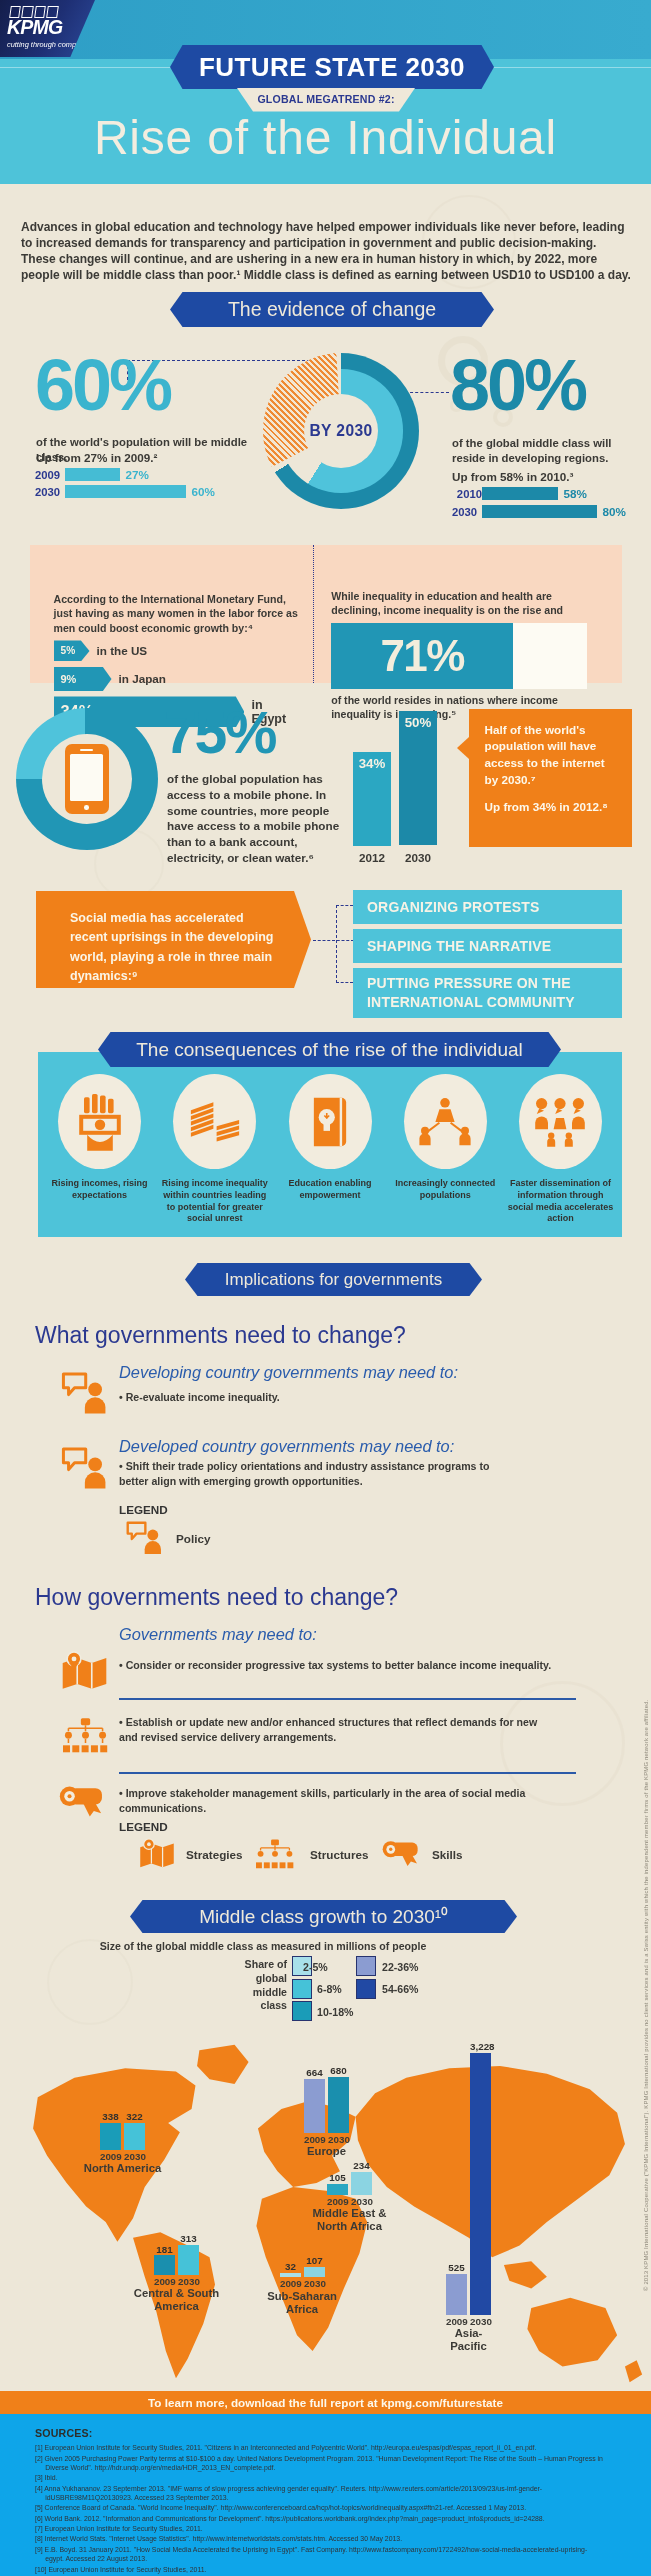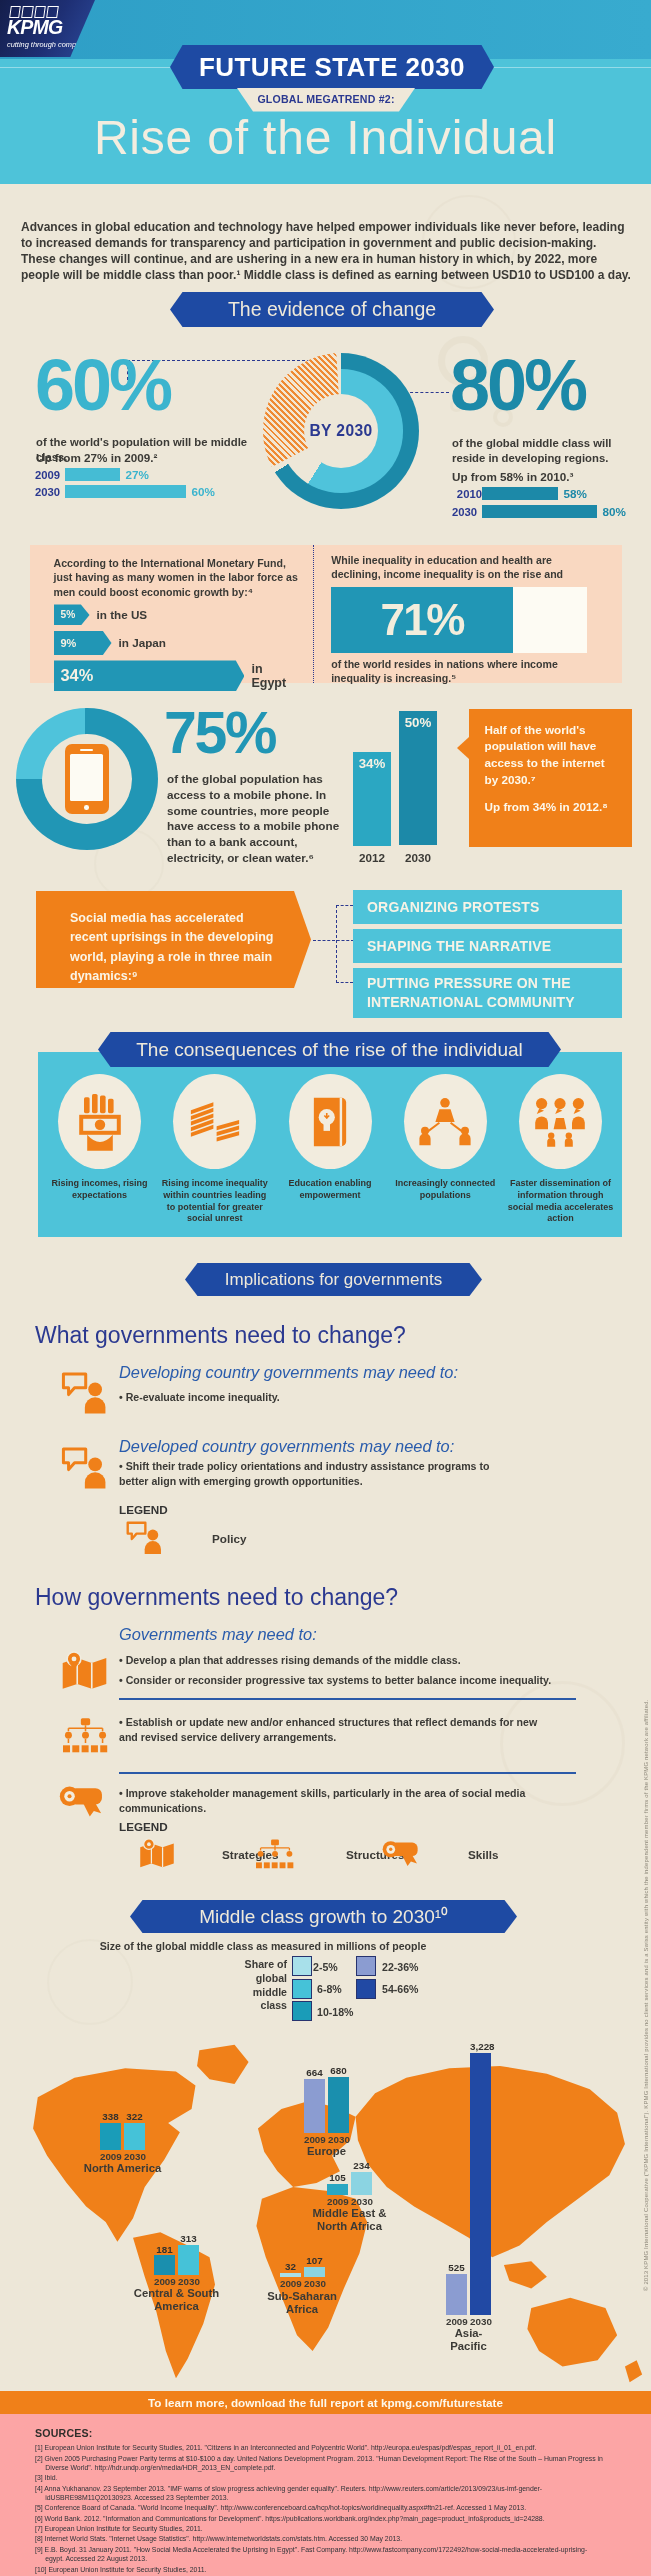--- a/index.html
+++ b/index.html
@@ -46,21 +46,21 @@
   .d-outer{inset:0;background:conic-gradient(from 0deg,#1C89A8 0 238deg,transparent 238deg 360deg);}
   .d-inner{inset:16.4px;border-radius:50%;background:conic-gradient(from 0deg,#4FC3DB 0 212deg,#EDE7D8 212deg 360deg);}
   .d-hatch{inset:0;background:repeating-linear-gradient(45deg,#EF8A33 0 2px,#F3E7D3 2px 4.3px);
            clip-path:polygon(78px 78px,8.6px 114px,-9.4px 78px,2.3px 30px,35px 2.3px,73px -4.7px);}
   .d-hole{inset:41px;border-radius:50%;background:#EDE7D8;display:flex;align-items:center;justify-content:center;
           color:#2B3990;font-weight:bold;font-size:15.6px;letter-spacing:0.4px;}
   
   .pink{left:30px;top:545px;width:592px;height:138px;background:#F9D8C1;display:flex;}
   .pink .lcol{width:48%;padding:11px 14px 0 23.5px;border-right:1.6px dotted #2B3990;}
   .pink .rcol{flex:1;padding:7.8px 15.6px 0 17px;}
-  .ptext{font-size:10.6px;font-weight:bold;line-height:1.35;}
+  .ptext{font-size:10.6px;font-weight:bold;line-height:1.35;margin-top:36px;}
   .arrow-row{display:flex;align-items:center;margin-top:5.5px;}
   .arrow{background:#2196B5;color:#F6F1E3;font-weight:bold;display:flex;align-items:center;padding-left:7px;
          clip-path:polygon(0 0,calc(100% - 8.6px) 0,100% 50%,calc(100% - 8.6px) 100%,0 100%);}
   .arrow-lab{font-weight:bold;font-size:11.7px;margin-left:7px;color:#3B3A36;}
   .ineq-bar{margin-top:5.5px;width:256px;height:66px;background:#FDFBF3;}
   .ineq-fill{width:71%;height:66px;background:#2196B5;color:#F3EDDC;font-weight:bold;font-size:44px;
              display:flex;align-items:center;justify-content:center;letter-spacing:-1.6px;}
   
   .pring{left:15.6px;top:708px;width:142px;height:142px;border-radius:50%;overflow:hidden;
          background:conic-gradient(from 270deg,#4FC3DB 0 88deg,#2196B5 88deg 360deg);}
@@ -87,39 +87,39 @@
   .cons-cap{font-size:9px;font-weight:bold;line-height:1.3;margin-top:9.4px;color:#333330;}
   .cons-banner{left:98px;top:1032px;width:463px;height:35px;font-size:19px;font-weight:300;line-height:35px;}
   
   .impl-banner{left:185px;top:1263px;width:297px;height:33px;font-size:17px;font-weight:300;line-height:33px;}
   .h1blue{font-size:23px;color:#2B3990;font-weight:400;}
   .h2blue{font-size:16.4px;color:#2A5CAC;font-weight:400;font-style:italic;}
   .bullets{margin:0;padding:0;list-style:none;}
   .bullets li{font-size:10.6px;font-weight:600;line-height:1.45;color:#3B3A36;}
   .bullets li:before{content:"• ";}
   .legend-lab{font-weight:bold;font-size:11.7px;color:#333;}
-  .leg-item-lab{font-size:11.7px;font-weight:600;margin-left:36px;}
+  .leg-item-lab{font-size:11.7px;font-weight:600;}
   .divline{height:1.6px;background:#2B5AA8;}
   
   .growth-banner{left:130px;top:1900px;width:387px;height:33px;font-size:19px;font-weight:300;line-height:33px;}
   .growth-sub{left:0;top:1940px;width:526px;text-align:center;font-size:10.6px;font-weight:bold;}
   .sw{width:19.5px;height:19.5px;border:1.6px solid #27336E;}
   .sw-lab{font-size:10.6px;font-weight:bold;}
   .region{position:absolute;text-align:center;}
   .rbars{display:flex;align-items:flex-end;gap:3.1px;justify-content:center;}
   .rcol2{width:21px;}
   .rval{font-size:9.8px;font-weight:bold;color:#33312D;white-space:nowrap;margin-bottom:0.8px;}
   .rbar{width:21px;}
   .ryears{display:flex;gap:3.1px;justify-content:center;font-size:9.8px;font-weight:bold;margin-top:0.8px;}
   .ryears span{width:21px;}
   .rname{font-size:11.3px;font-weight:bold;line-height:1.15;margin-top:0.8px;}
   
   .cta{left:0;top:2391px;width:651px;height:23.5px;background:#F08019;color:#FDF8EC;font-weight:bold;
        font-size:11.7px;text-align:center;line-height:23.5px;}
-  .sources{left:0;top:2414px;width:651px;height:162px;background:#fca5a5;padding:12.5px 47px 0 35px;}
+  .sources{left:0;top:2414px;width:651px;height:162px;background:#0ea5e9;padding:12.5px 47px 0 35px;}
   .sources h3{margin:0 0 4.7px 0;font-size:10.6px;color:#2E2E2A;letter-spacing:0.2px;}
   .src{font-size:6.9px;color:#2F3338;line-height:1.38;padding-left:10.2px;text-indent:-10.2px;margin-bottom:0.8px;}
   .vert{position:absolute;left:643px;top:2291px;transform:rotate(-90deg);transform-origin:0 0;
         white-space:nowrap;font-size:5.9px;color:#8E887A;letter-spacing:0.2px;}
 </style>
 </head>
 <body>
 
 <div class="page">
 
@@ -387,21 +387,20 @@
   <div class="abs" style="left:61px;top:1650px;">
     <svg width="47" height="42" viewBox="0 0 58 52">
       <path d="M2,16 L20,10 L38,16 L56,10 L56,42 L38,48 L20,42 L2,48 Z" fill="#F08019"></path>
       <path d="M20,10 V42 M38,16 V48" stroke="#F2ECDE" stroke-width="2"></path>
       <circle cx="16" cy="11" r="8.5" fill="#F08019" stroke="#F2ECDE" stroke-width="2"></circle>
       <circle cx="16" cy="11" r="3" fill="#F2ECDE"></circle>
       <path d="M16,24 l-6,-8 h12 z" fill="#F08019"></path>
     </svg>
   </div>
   <ul class="bullets abs" style="left:119px;top:1653px;width:438px;">
-    <li>Develop a plan that addresses rising demands of the middle class.</li>
     <li style="margin-top:4.7px;">Consider or reconsider progressive tax systems to better balance income inequality.</li>
   </ul>
   <div class="abs divline" style="left:119px;top:1698px;width:457px;"></div>
 
   <div class="abs" style="left:63px;top:1717px;">
     <svg width="45" height="38" viewBox="0 0 58 46">
       <g fill="#F08019">
         <rect x="23" y="0" width="12" height="9" rx="2"></rect>
         <circle cx="7" cy="22" r="4.5"></circle>
           <circle cx="29" cy="22" r="4.5"></circle>
@@ -469,21 +468,21 @@
       <path d="M30,24 l8,16 5,-7 9,3 -8,-14 z" fill="#F08019"></path>
     </svg>
   </div>
   <div class="abs leg-item-lab" style="left:432px;top:1848px;">Skills</div>
 
   <div class="abs chev growth-banner">Middle class growth to 2030¹⁰</div>
   <div class="abs growth-sub">Size of the global middle class as measured in millions of people</div>
 
   <div class="abs" style="left:224px;top:1958px;width:63px;text-align:right;font-size:10.6px;font-weight:bold;line-height:1.3;">Share of global middle class</div>
   <div class="abs sw" style="left:292px;top:1956px;background:#A8E0EA;"></div>
-  <div class="abs sw-lab" style="left:313px;top:1961px;">2-5%</div>
+  <div class="abs sw-lab" style="left:303px;top:1961px;">2-5%</div>
   <div class="abs sw" style="left:292px;top:1979px;background:#45C2D8;"></div>
   <div class="abs sw-lab" style="left:317px;top:1983px;">6-8%</div>
   <div class="abs sw" style="left:292px;top:2001px;background:#1A9CB8;"></div>
   <div class="abs sw-lab" style="left:317px;top:2006px;">10-18%</div>
   <div class="abs sw" style="left:356px;top:1956px;background:#8B9CD1;"></div>
   <div class="abs sw-lab" style="left:382px;top:1961px;">22-36%</div>
   <div class="abs sw" style="left:356px;top:1979px;background:#2149A4;"></div>
   <div class="abs sw-lab" style="left:382px;top:1983px;">54-66%</div>
 
   <svg class="abs" style="left:0;top:2023px;" width="651" height="367" viewBox="0 0 833 470">

